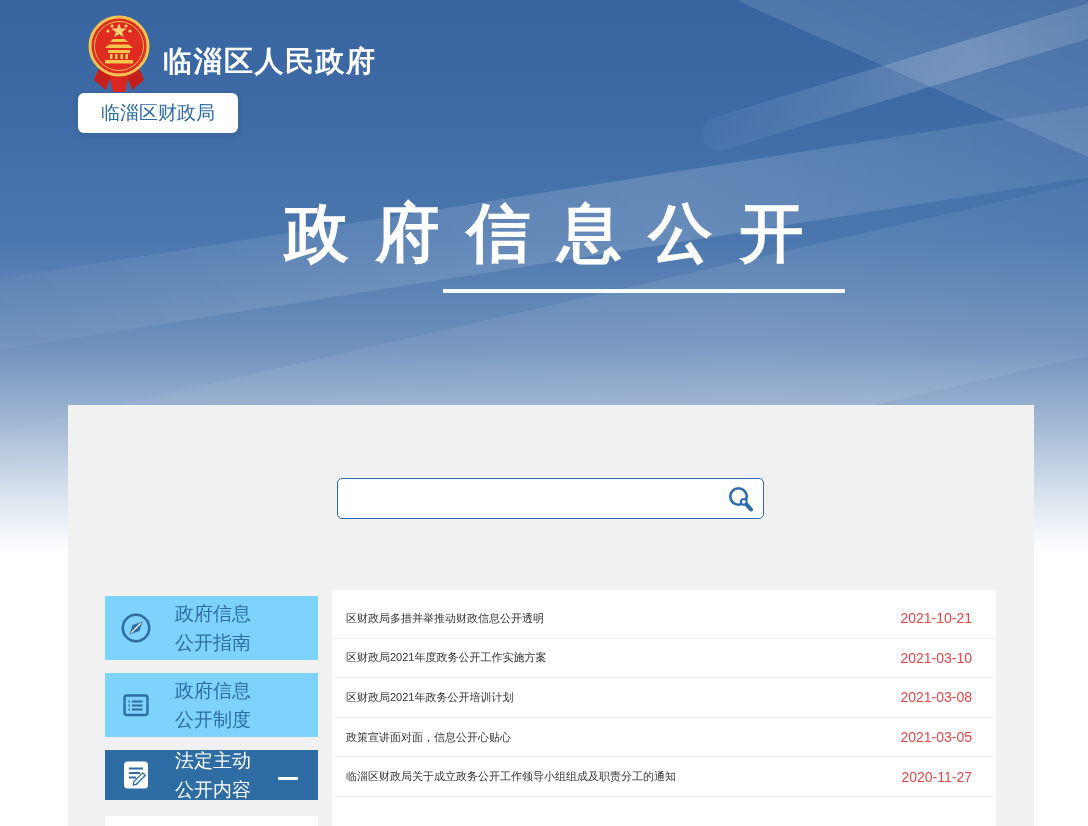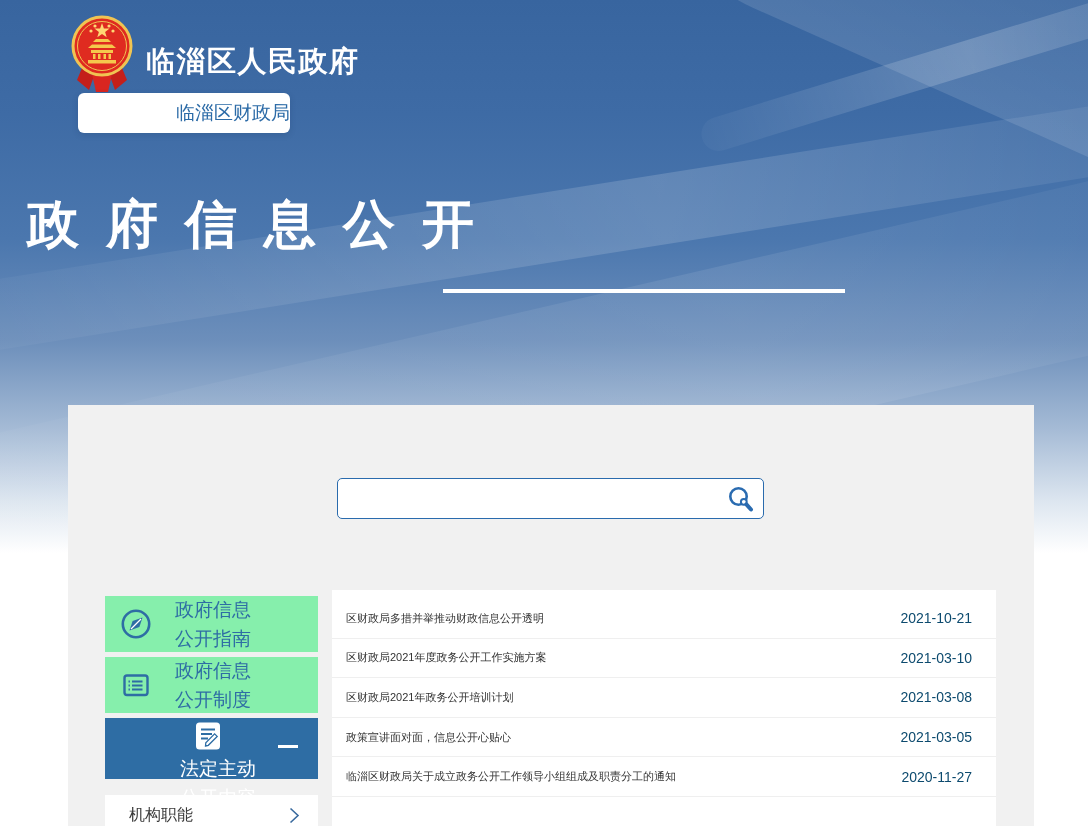--- a/index.html
+++ b/index.html
@@ -16,54 +16,54 @@
   .sw2{left:-120px;top:295px;width:1450px;height:170px;transform:rotate(-13deg);
        background:linear-gradient(90deg,rgba(255,255,255,.02),rgba(255,255,255,.09) 60%,rgba(255,255,255,.02));
        border-radius:120px;}
   .sw3{left:640px;top:-170px;width:980px;height:330px;transform:rotate(24deg);
        background:linear-gradient(180deg,rgba(255,255,255,.02),rgba(255,255,255,.12));
        border-radius:150px;}
   .sw4{left:690px;top:40px;width:560px;height:34px;transform:rotate(-17deg);
        background:linear-gradient(90deg,rgba(255,255,255,.03),rgba(255,255,255,.2),rgba(255,255,255,.04));
        border-radius:30px;}
   
-  .brand{position:absolute;left:70px;top:14px;display:flex;align-items:center;}
+  .brand{position:absolute;left:87px;top:14px;display:flex;align-items:center;}
   .site-name{margin-left:12px;margin-top:12px;color:#fff;font-size:29px;font-weight:bold;letter-spacing:1.5px;}
-  .dept-btn{position:absolute;left:78px;top:93px;width:212px;height:40px;background:#fff;
-    border-radius:6px;color:#2c6ba7;font-size:19px;line-height:40px;text-align:right;
+  .dept-btn{position:absolute;left:78px;top:93px;width:160px;height:40px;background:#fff;
+    border-radius:6px;color:#2c6ba7;font-size:19px;line-height:40px;text-align:center;
     box-shadow:0 2px 6px rgba(20,50,90,.18);cursor:pointer;}
-  .page-title{position:absolute;left:0;top:190px;width:100%;color:#fff;
-    font-size:52px;font-weight:bold;letter-spacing:27px;padding-left:27px;box-sizing:border-box;}
+  .page-title{position:absolute;left:0;top:190px;width:100%;text-align:center;color:#fff;
+    font-size:64px;font-weight:bold;letter-spacing:27px;padding-left:27px;box-sizing:border-box;}
   .title-underline{position:absolute;left:443px;top:289px;width:402px;height:4px;background:#fff;}
   
   .card{position:absolute;left:68px;top:405px;width:966px;height:421px;background:#f1f1f1;}
   .search-box{position:absolute;left:269px;top:73px;width:427px;height:41px;background:#fff;
     border:1px solid #2a6bad;border-radius:5px;box-sizing:border-box;display:flex;align-items:center;}
   .search-input{flex:1;border:none;outline:none;background:transparent;height:100%;
     padding:0 10px;font-size:16px;color:#333;font-family:"Liberation Sans",sans-serif;}
   .search-btn{width:32px;height:32px;margin-right:6px;display:flex;align-items:center;
     justify-content:center;cursor:pointer;}
   
   .sidebar{position:absolute;left:37px;top:191px;width:213px;}
-  .side-item{height:56px;background:#86efac;display:flex;align-items:center;padding-left:13px;
-    margin-bottom:5px;color:#2e6da4;font-size:19px;cursor:pointer;}
+  .side-item{height:64px;background:#7dd3fc;display:flex;align-items:center;padding-left:13px;
+    margin-bottom:13px;color:#2e6da4;font-size:19px;cursor:pointer;}
   .side-icon{width:36px;height:36px;flex-shrink:0;margin-right:21px;display:flex;
     align-items:center;justify-content:center;}
   .side-label span{display:block;line-height:29px;}
-  .side-item.active{height:61px;background:#2e6da4;color:#fff;margin-bottom:16px;position:relative;flex-direction:column;}
+  .side-item.active{height:50px;background:#2e6da4;color:#fff;margin-bottom:16px;position:relative;}
   .minus{position:absolute;right:20px;top:27px;width:20px;height:3px;background:#fff;cursor:pointer;}
   .side-sub{height:40px;background:#fff;display:flex;align-items:center;
     justify-content:space-between;padding:0 18px 0 24px;font-size:16px;color:#3a3a3a;cursor:pointer;}
   
   .news-panel{position:absolute;left:264px;top:185px;width:664px;height:240px;background:#fff;
     padding-top:9px;box-sizing:content-box;}
   .news-row{height:38.6px;display:flex;align-items:center;justify-content:space-between;
     padding:0 24px 0 14px;border-bottom:1px solid #efefef;cursor:pointer;}
   .news-title{font-size:11px;color:#333;white-space:nowrap;overflow:hidden;text-overflow:ellipsis;}
-  .news-date{font-size:14px;color:#0c4a6e;flex-shrink:0;margin-left:36px;}
+  .news-date{font-size:14px;color:#ef4444;flex-shrink:0;margin-left:36px;}
 </style>
 </head>
 <body>
 
 <div class="page">
 
   <div class="banner">
     <div class="sw sw1"></div>
     <div class="sw sw2"></div>
     <div class="sw sw3"></div>

